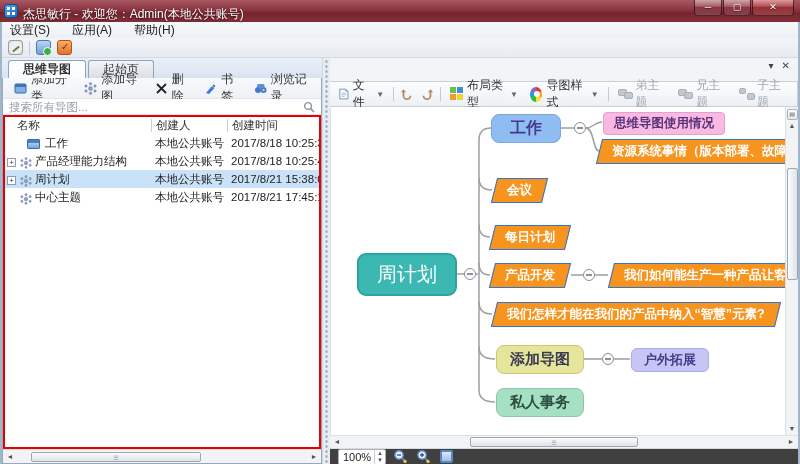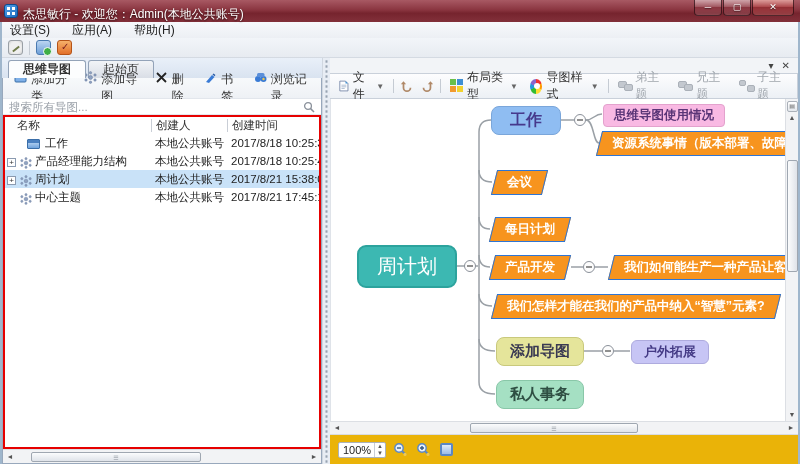--- a/index.html
+++ b/index.html
@@ -39,21 +39,21 @@
 
   
   .tabstrip { height:20px; flex:0 0 auto; background:linear-gradient(#e9f0f9,#d9e3f0); display:flex; align-items:flex-end; padding:2px 2px 0 6px; gap:2px; }
   .tab { height:18px; padding:0 14px; font-size:12px; line-height:17px; border:1px solid #93a3b8; border-bottom:none; border-radius:3px 3px 0 0; background:linear-gradient(#f2f4f7,#d9dee6); color:#333; }
   .tab.active { background:#fcfdfe; font-weight:bold; position:relative; z-index:2; }
 
   .left-body { flex:1 1 auto; display:flex; flex-direction:column; border:1px solid #98a8bc; border-top:none; min-height:0; background:#fff; }
 
   
   .list-toolbar { height:21px; flex:0 0 auto; background:linear-gradient(#f7f9fb,#eef1f5); display:flex; align-items:center; padding:0 6px; gap:4px; border-bottom:1px solid #e2e6ec; }
-  .lt-btn { display:flex; gap:4px; font-size:12px; color:#333; padding:0 5px; }
+  .lt-btn { display:flex; align-items:center; gap:4px; font-size:12px; color:#333; padding:0 5px; }
   .lt-ic { width:13px; height:13px; flex:0 0 auto; }
 
   
   .search-row { height:16px; flex:0 0 auto; background:#fff; display:flex; align-items:center; padding:0 6px; border-bottom:1px solid #e4e8ee; }
   .search-input { flex:1; border:none; outline:none; font-size:11.5px; color:#333; background:transparent; font-family:"Liberation Sans",sans-serif; }
   .search-input::placeholder { color:#9aa0a8; }
 
   
   .table-wrap { flex:1 1 auto; border:2px solid #e60000; background:#fff; overflow:hidden; display:flex; flex-direction:column; }
   .trow { display:flex; height:18px; flex:0 0 auto; align-items:center; font-size:11.5px; color:#222; }
@@ -75,42 +75,42 @@
   
   .hscroll { height:14px; flex:0 0 auto; background:#f2f3f5; border-top:1px solid #dcdfe4; display:flex; align-items:center; }
   .sb-arrow { width:14px; height:12px; text-align:center; font-size:7px; line-height:12px; color:#555; flex:0 0 auto; }
   .sb-track { flex:1; height:12px; position:relative; }
   .sb-thumb { position:absolute; top:1px; height:10px; background:linear-gradient(#fbfcfd,#dfe3e9); border:1px solid #9fa7b1; border-radius:2px; }
   .sb-thumb::after { content:"☰"; font-size:6px; color:#8a9099; position:absolute; left:50%; top:1px; transform:translateX(-50%); }
 
   
   .dock-header { height:15px; flex:0 0 auto; display:flex; justify-content:flex-end; align-items:center; gap:8px; padding:0 8px; color:#444; }
   .dock-btn { font-size:10px; line-height:10px; }
-  .map-toolbar { height:26px; flex:0 0 auto; background:linear-gradient(#fdfdfe,#ecf0f5); border:1px solid #c9d0da; border-left:none; display:flex; align-items:center; padding:0 6px; gap:6px; font-size:12px; color:#333; }
+  .map-toolbar { height:26px; flex:0 0 auto; background:linear-gradient(#fdfdfe,#ecf0f5); border:1px solid #c9d0da; border-left:none; display:flex; align-items:center; padding:0 6px; gap:6px; font-size:12px; color:#333;margin-top:8px; }
   .mt-btn { display:flex; align-items:center; gap:4px; padding:2px 3px; border-radius:2px; }
   .mt-btn.disabled { color:#a0a6ad; }
   .dd-arrow { font-size:8px; color:#666; }
   .undo-ic, .redo-ic { width:16px; height:14px; }
   .grid-ic { width:14px; height:14px; display:grid; grid-template-columns:6px 6px; grid-template-rows:6px 6px; gap:1px; }
   .grid-ic span:nth-child(1){background:#6abf4b;} .grid-ic span:nth-child(2){background:#3f8fd2;}
   .grid-ic span:nth-child(3){background:#f29a2e;} .grid-ic span:nth-child(4){background:#f2d22e;}
   .wheel-ic { width:15px; height:15px; border-radius:50%; background:conic-gradient(#e33 0 16%, #f90 16% 33%, #fd3 33% 50%, #3b3 50% 66%, #29d 66% 83%, #86c 83% 100%); position:relative; }
   .wheel-ic::after { content:""; position:absolute; left:4.5px; top:4.5px; width:6px; height:6px; border-radius:50%; background:#fff; }
   .topic-ic { width:16px; height:12px; position:relative; }
   .topic-ic i { position:absolute; background:#c3c8cf; border:1px solid #aab0b8; border-radius:2px; }
 
   .canvas-row { flex:1 1 auto; display:flex; min-height:0; }
   .map-canvas { flex:1 1 auto; position:relative; background:#fff; overflow:hidden; border-left:1px solid #dfe3e9; }
   .vscroll { width:13px; flex:0 0 auto; background:#f2f3f5; border-left:1px solid #dcdfe4; display:flex; flex-direction:column; align-items:center; }
   .vs-btn { width:11px; height:11px; margin-top:2px; border:1px solid #aab0b8; background:linear-gradient(#fff,#e4e8ed); border-radius:2px; font-size:6px; line-height:9px; text-align:center; color:#666; }
   .vs-arrow { font-size:7px; color:#555; height:12px; line-height:12px; }
   .vs-track { flex:1; width:11px; position:relative; }
   .vs-thumb { position:absolute; left:0; width:11px; background:linear-gradient(90deg,#fbfcfd,#dfe3e9); border:1px solid #9fa7b1; border-radius:2px; }
   .rp-hscroll { height:13px; flex:0 0 auto; }
-  .map-status { height:30px; flex:0 0 auto; background:#eab308; border-top:1px solid #d8dce2; display:flex; align-items:center; gap:5px; padding:0 8px; }
+  .map-status { height:16px; flex:0 0 auto; background:#404040; border-top:1px solid #d8dce2; display:flex; align-items:center; gap:5px; padding:0 8px; }
   .zoom-box { width:48px; height:16px; background:#fff; border:1px solid #aab2bc; border-radius:2px; display:flex; align-items:center; }
   .zoom-val { flex:1; font-size:11px; padding-left:4px; color:#222; }
   .spin { width:11px; display:flex; flex-direction:column; border-left:1px solid #c9ced6; }
   .spin span { font-size:6px; line-height:7px; text-align:center; color:#555; }
   .status-btn { width:18px; height:18px; display:flex; align-items:center; justify-content:center; }
   .fit-ic { width:13px; height:13px; border:2px solid #5b87c5; background:linear-gradient(#dfeafa,#9dbce6); border-radius:2px; }
 
   
   .node { position:absolute; white-space:nowrap; }
   .n-root { background:#3cb8b2; border:2px solid #2ca39d; border-radius:9px; color:#fff; font-size:20px; padding:6px 18px; }

